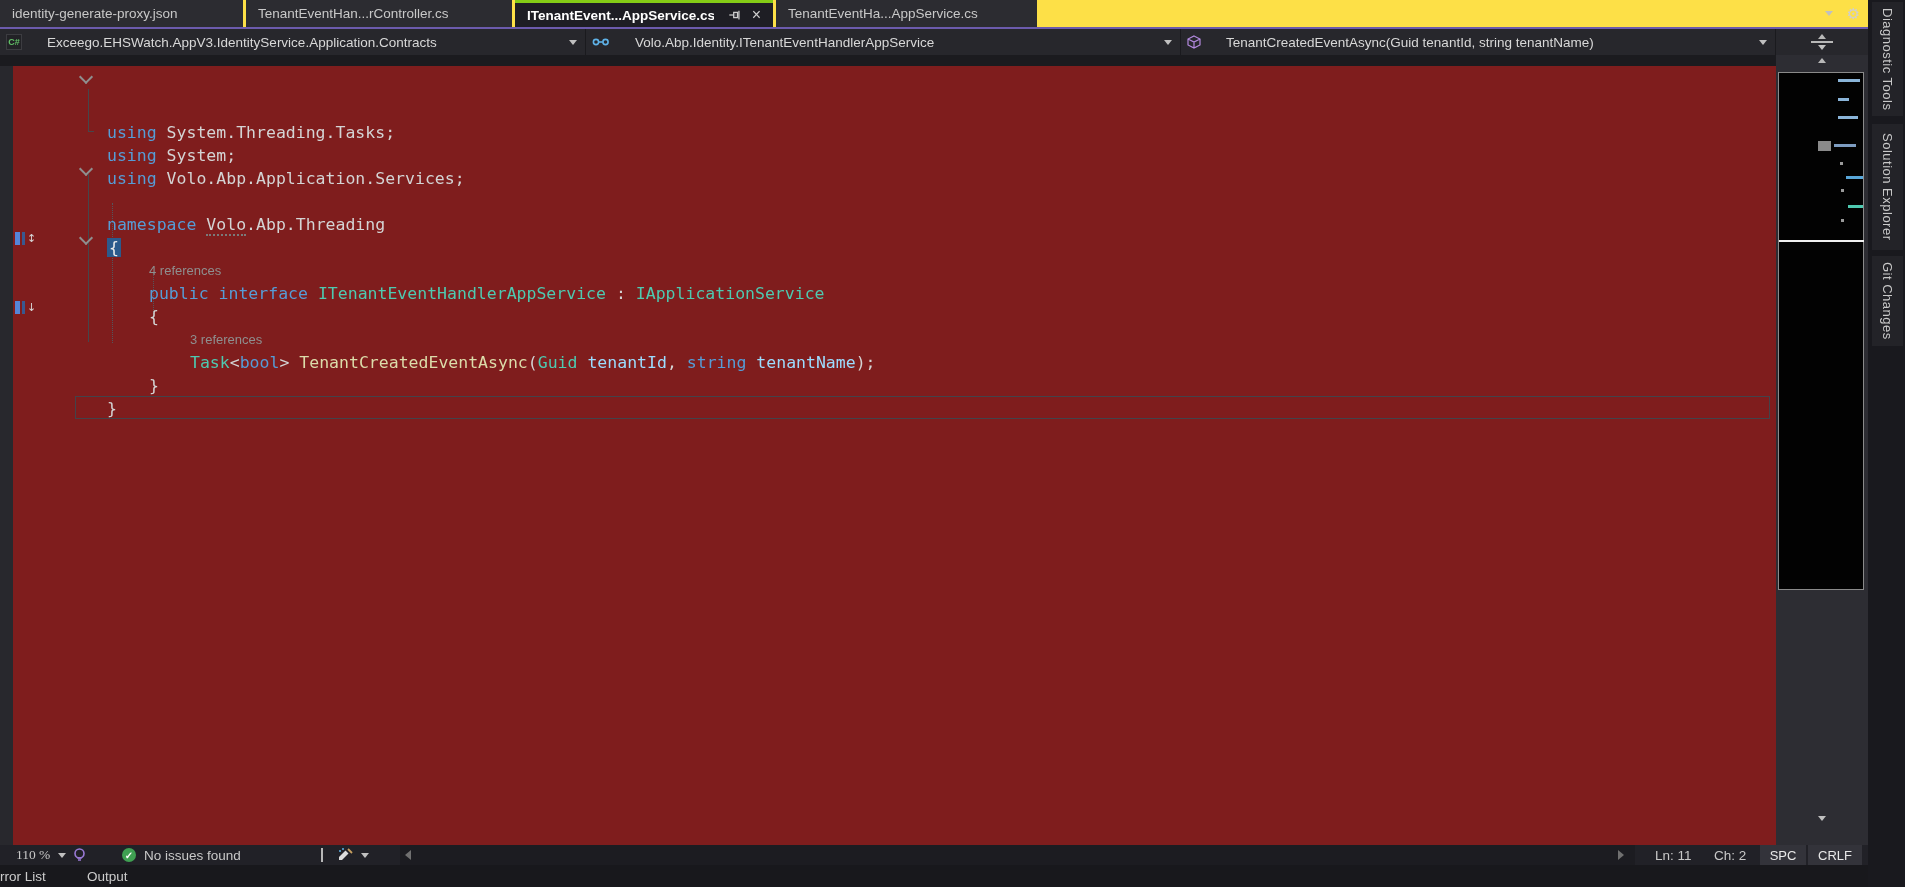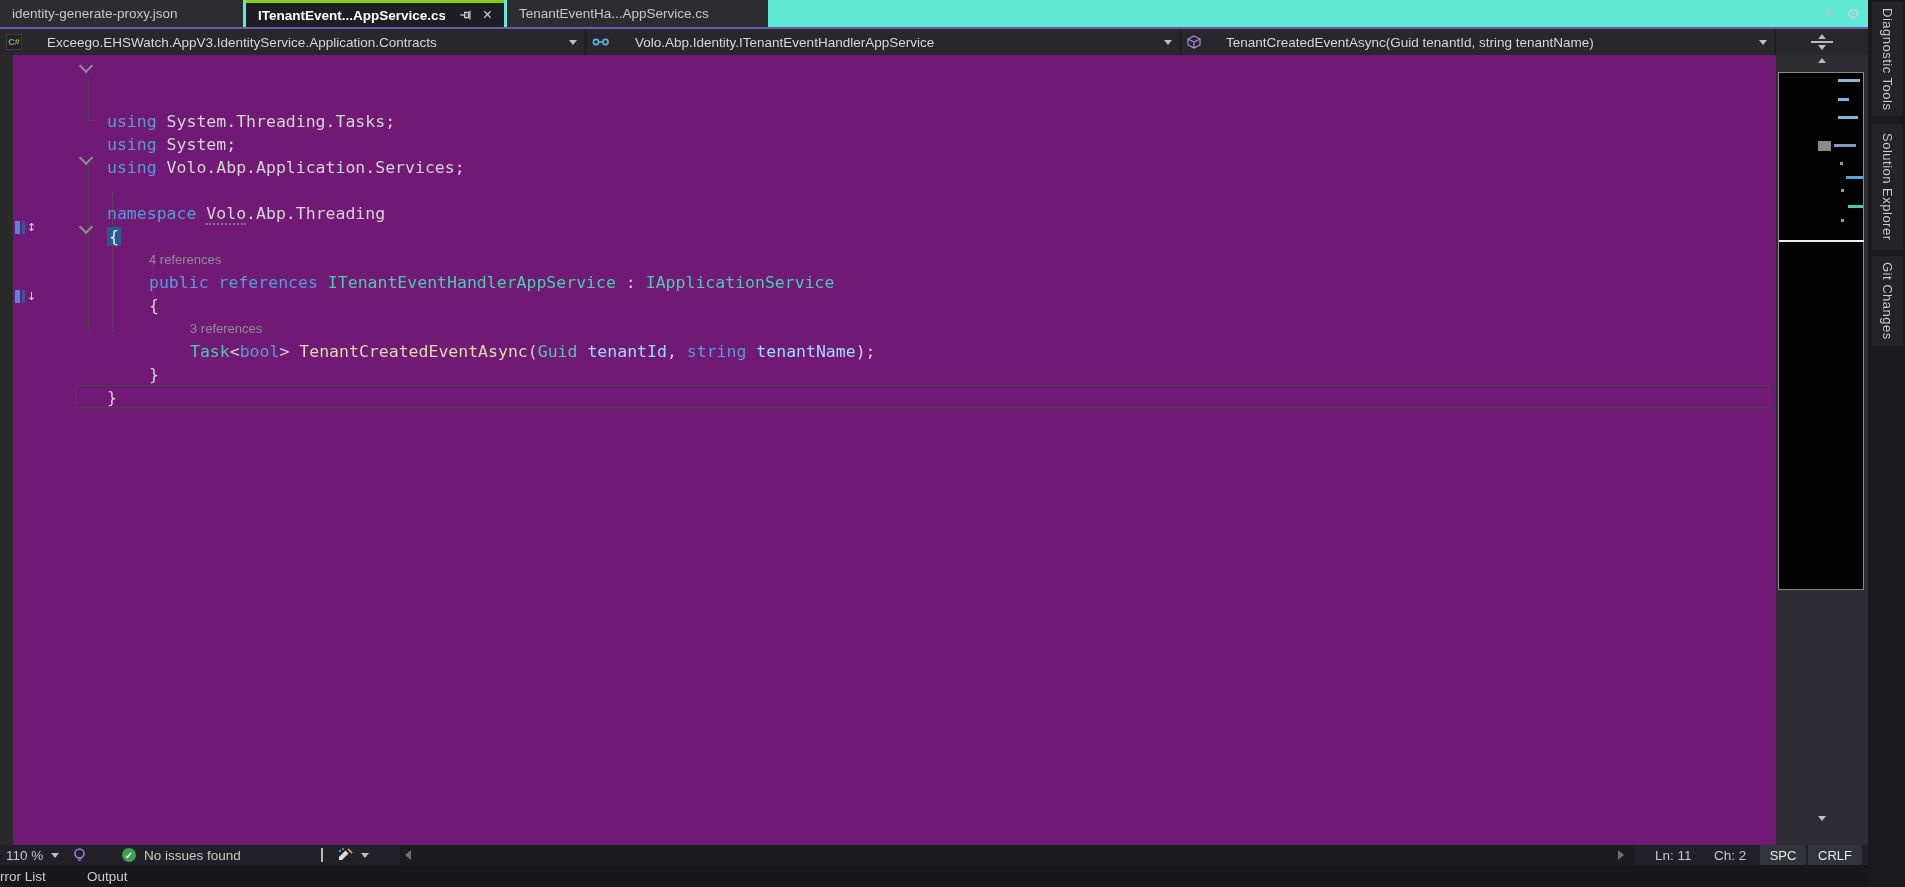--- a/index.html
+++ b/index.html
@@ -1,40 +1,40 @@
 <!DOCTYPE html>
 <html><head>
 <meta charset="utf-8">
 <style>
   html,body{margin:0;padding:0;background:#101013;}
   #app{position:relative;width:1905px;height:887px;overflow:hidden;background:#1b1b1f;
        font-family:"Liberation Sans",sans-serif;color:#d4d4d4;}
   
-  .tabbar{position:absolute;left:0;top:0;width:1868px;height:27px;background:#5eead4;display:flex;}
+  .tabbar{position:absolute;left:0;top:0;width:1868px;height:27px;background:#fde047;display:flex;}
   .tab{position:relative;height:27px;box-sizing:border-box;display:flex;align-items:center;
        padding:0 12px;background:#2c2c31;color:#c8c8c8;font-size:13.5px;margin-right:3px;cursor:pointer;}
   .tab.active{background:#1e1e24;color:#ffffff;font-weight:bold;border-top:3px solid #84cc16;}
   .tab .tab-label{white-space:nowrap;overflow:hidden;}
   .tab .pin{margin-left:14px;display:flex;align-items:center;}
   .tab .close{margin-left:10px;font-size:16px;font-weight:normal;color:#d0d0d0;line-height:14px;}
   .purple-line{position:absolute;left:0;top:27px;width:1868px;height:2px;background:#6c5bad;}
   .tab-extra{position:absolute;right:45px;top:0;height:27px;display:flex;align-items:center;gap:14px;}
   .gear{color:#cfcfcf;font-size:15px;}
   .tri-down{width:0;height:0;border-left:4px solid transparent;border-right:4px solid transparent;border-top:5px solid #c0c0c0;}
   .tri-up{width:0;height:0;border-left:4px solid transparent;border-right:4px solid transparent;border-bottom:5px solid #b8b8b8;}
   
   .breadcrumb{position:absolute;left:0;top:29px;width:1776px;height:26px;background:#27272c;display:flex;}
   .crumb{position:relative;height:26px;display:flex;align-items:center;box-sizing:border-box;
          padding:0 8px 0 6px;border-right:1px solid #1a1a1e;font-size:13.5px;color:#d8d8d8;cursor:pointer;}
   .crumb .lbl{margin-left:25px;white-space:nowrap;overflow:hidden;flex:1;}
   .crumb .tri-down{margin-left:8px;}
   .cs-icon{width:16px;height:16px;box-sizing:border-box;border:1px solid #3c3c41;background:#222226;
            color:#62c167;font-size:9px;font-weight:bold;display:flex;align-items:center;justify-content:center;}
   
-  .editor{position:absolute;left:0;top:55px;width:1776px;height:790px;background:#701a75;}
+  .editor{position:absolute;left:0;top:66px;width:1776px;height:790px;background:#7f1d1d;}
   .sel-margin{position:absolute;left:0;top:0;width:13px;height:100%;background:#28282d;}
   .line{position:absolute;height:23px;line-height:23px;font-family:"DejaVu Sans Mono",monospace;
         font-size:16.5px;white-space:pre;}
   .lens-line{font-family:"Liberation Sans",sans-serif;font-size:13px;}
   .kw{color:#569cd6}.type{color:#4ec9b0}.method{color:#dcdcaa}.param{color:#9cdcfe}
   .pl{color:#d4d4d4}.lens{color:#8f8f8f}
   .underl{border-bottom:2px dotted #7a7a7a;}
   .brace-hl{background:#2b5a8c;color:#eaeaea;padding:0 2px;}
   .cur-line{position:absolute;left:75px;top:330px;width:1695px;height:23px;box-sizing:border-box;
             border:1px solid #43434a;}
@@ -81,20 +81,23 @@
 </style>
 </head>
 <body>
 
 <div id="app">
 
   <div class="tabbar">
       <div class="tab" style="width: 243px; box-sizing: border-box;">
         <span class="tab-label">identity-generate-proxy.json</span>
       </div>
+      <div class="tab" style="width: 266px; box-sizing: border-box;">
+        <span class="tab-label">TenantEventHan...rController.cs</span>
+      </div>
       <div class="tab active" style="width: 258px; box-sizing: border-box;">
         <span class="tab-label">ITenantEvent...AppService.cs</span>
         <span class="pin">
           <svg width="14" height="14" viewBox="0 0 16 16">
             <g stroke="#cfcfcf" stroke-width="1.4" fill="none">
               <path d="M1.5 8h5"></path>
               <rect x="6.5" y="5" width="4.5" height="6" fill="#3a3a40"></rect>
               <path d="M12.5 3v10"></path>
             </g>
           </svg>
@@ -150,21 +153,21 @@
     <div class="guide-dot" style="left:112px;top:137px;height:140px;"></div>
     <div class="guide-dot" style="left:153px;top:206px;height:46px;"></div>
     <div class="cur-line"></div>
     <div id="code-lines">
         <div class="line" style="top: 55px; left: 107px;"><span class="kw">using</span><span class="pl"> System.Threading.Tasks;</span></div>
         <div class="line" style="top: 78px; left: 107px; text-align: right;"><span class="kw">using</span><span class="pl"> System;</span></div>
         <div class="line" style="top: 101px; left: 107px;"><span class="kw">using</span><span class="pl"> Volo.Abp.Application.Services;</span></div>
         <div class="line" style="top: 147px; left: 107px;"><span class="kw">namespace</span><span class="pl"> </span><span class="pl underl">Volo</span><span class="pl">.Abp.Threading</span></div>
         <div class="line" style="top: 170px; left: 107px;"><span class="brace-hl">{</span></div>
         <div class="line lens-line" style="top: 193px; left: 149px;"><span class="lens">4 references</span></div>
-        <div class="line" style="top: 216px; left: 149px;"><span class="kw">public</span><span class="pl"> </span><span class="kw">references</span><span class="pl"> </span><span class="type">ITenantEventHandlerAppService</span><span class="pl"> : </span><span class="type">IApplicationService</span></div>
+        <div class="line" style="top: 216px; left: 149px;"><span class="kw">public</span><span class="pl"> </span><span class="kw">interface</span><span class="pl"> </span><span class="type">ITenantEventHandlerAppService</span><span class="pl"> : </span><span class="type">IApplicationService</span></div>
         <div class="line" style="top: 239px; left: 149px;"><span class="pl">{</span></div>
         <div class="line lens-line" style="top: 262px; left: 190px;"><span class="lens">3 references</span></div>
         <div class="line" style="top: 285px; left: 190px;"><span class="type">Task</span><span class="pl">&lt;</span><span class="kw">bool</span><span class="pl">&gt; </span><span class="method">TenantCreatedEventAsync</span><span class="pl">(</span><span class="type">Guid</span><span class="pl"> </span><span class="param">tenantId</span><span class="pl">, </span><span class="kw">string</span><span class="pl"> </span><span class="param">tenantName</span><span class="pl">);</span></div>
         <div class="line" style="top: 308px; left: 149px;"><span class="pl">}</span></div>
         <div class="line" style="top: 331px; left: 107px;"><span class="pl">}</span></div>
       </div>
   <div class="chev" style="left: 81px; top: 6px;"></div>
       <div class="chev" style="left: 81px; top: 98px;"></div>
       <div class="chev" style="left: 81px; top: 167px;"></div>
       <div class="glyph" style="top: 165px;">
@@ -210,21 +213,21 @@
   <div class="map-caret" style="top: 240px;"></div>
 
   <div class="sidestrip">
       <div class="sidetab" style="top: 2px; height: 114px;">Diagnostic Tools</div>
       <div class="sidetab" style="top: 124px; height: 126px;">Solution Explorer</div>
       <div class="sidetab" style="top: 256px; height: 90px;">Git Changes</div>
     </div>
 
   <div class="statusbar">
     <div class="hbar-track"></div>
-    <div class="item" style="left:6px;gap:8px;">
+    <div class="item" style="left:16px;gap:8px;font-family:Liberation Serif, serif;">
       <span>110 %</span>
       <span class="tri-down"></span>
     </div>
     <div class="item" style="left:72px;">
       <svg width="15" height="16" viewBox="0 0 15 16">
           <circle cx="7.5" cy="6.5" r="4.5" fill="none" stroke="#9a7ad6" stroke-width="1.6"></circle>
           <path d="M5.5 11h4M6 13h3" stroke="#9a7ad6" stroke-width="1.4"></path>
         </svg>
     </div>
     <div class="item" style="left:122px;gap:8px;">

